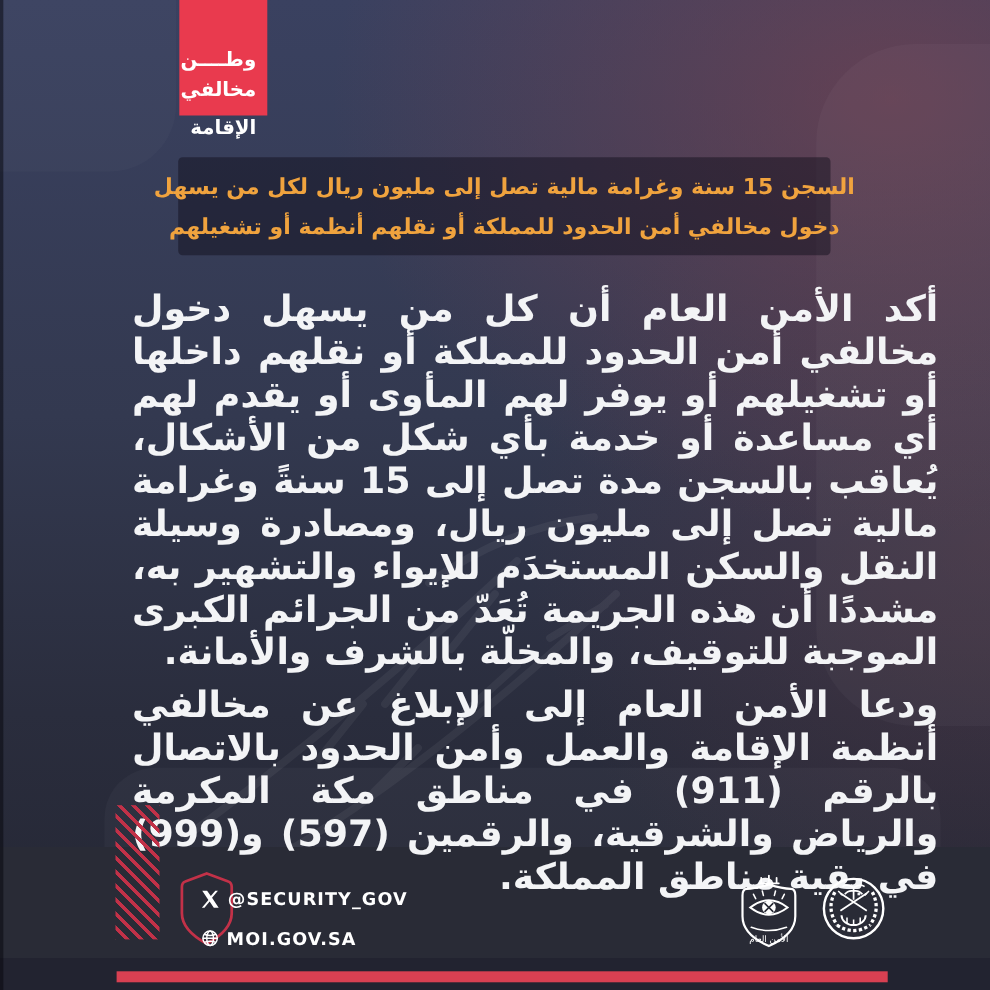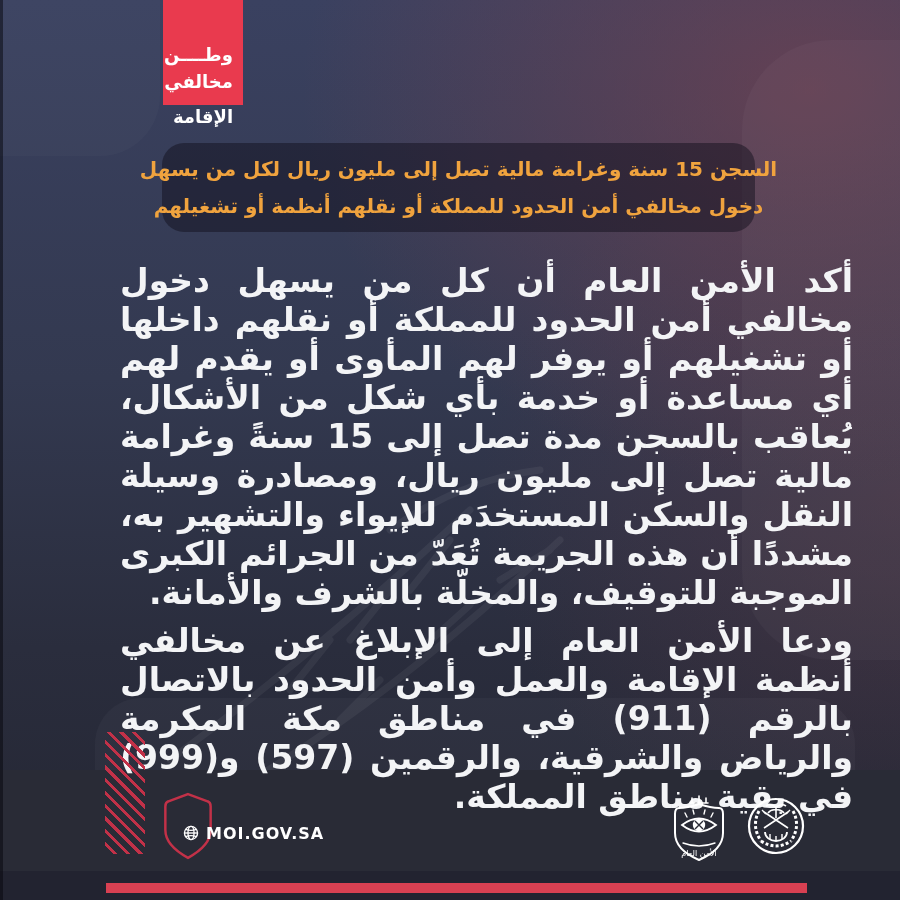--- a/index.html
+++ b/index.html
@@ -16,21 +16,21 @@
   
   .brand-box{position:absolute;left:163px;top:0;width:80px;height:105px;
     display:flex;flex-direction:column;justify-content:flex-end;align-items:flex-end;
     padding:0 10px 10px 16px;box-sizing:border-box;z-index:2;}
   .brand-box .w{color:#ffffff;font-weight:bold;font-size:18px;line-height:27px;}
   .brand-under{position:absolute;left:163px;top:106px;width:80px;text-align:center;
     color:#ffffff;font-weight:bold;font-size:18px;z-index:2;}
 
   
   .headline-box{position:absolute;left:162px;top:143px;width:593px;height:89px;
-    background:rgba(17,14,27,0.48);border-radius:22px;z-index:2;
+    background:rgba(17,14,27,0.48);border-radius:4px;z-index:2;
     display:flex;flex-direction:column;justify-content:center;align-items:center;gap:3px;direction:rtl;}
   .headline-box .hl{color:#f0a33e;font-weight:bold;font-size:20px;line-height:34px;white-space:nowrap;}
 
   
   .body-text{position:absolute;left:120px;top:241px;width:733px;z-index:2;
     direction:rtl;text-align:justify;color:#f3f4f6;font-size:33px;line-height:39px;font-weight:700;margin-top:20px;}
   .body-text p{margin:0;}
   .body-text p + p{margin-top:9px;}
 
   
@@ -85,20 +85,26 @@
   <div class="footer-band"></div>
   <div class="bottom-strip"></div>
   <div class="red-bar"></div>
   <div class="hatch"></div>
 
   <svg class="footer-shield" width="52" height="70" viewBox="0 0 50 68">
     <path d="M25 3 L44 10 Q47 11 47 15 L47 38 Q47 53 25 65 Q3 53 3 38 L3 15 Q3 11 6 10 Z" fill="none" stroke="#c23148" stroke-width="2.4"></path>
   </svg>
 
   <div class="social">
+    <div class="row">
+      <svg width="17" height="17" viewBox="0 0 20 20">
+        <path d="M1 1 H6.2 L10.2 6.6 L15 1 H17.8 L11.5 8.4 L18.6 19 H13.4 L8.9 12.5 L3.4 19 H0.6 L7.6 10.7 Z" fill="#ffffff"></path>
+      </svg>
+      <span class="txt">@SECURITY_GOV</span>
+    </div>
     <div class="row" style="margin-top:16px;">
       <svg width="16" height="16" viewBox="0 0 20 20">
         <g fill="none" stroke="#ffffff" stroke-width="1.7">
           <circle cx="10" cy="10" r="8.2"></circle>
           <ellipse cx="10" cy="10" rx="3.8" ry="8.2"></ellipse>
           <line x1="1.8" y1="10" x2="18.2" y2="10"></line>
           <path d="M3.2 5.4 Q10 8 16.8 5.4 M3.2 14.6 Q10 12 16.8 14.6"></path>
         </g>
       </svg>
       <span class="txt">MOI.GOV.SA</span>

